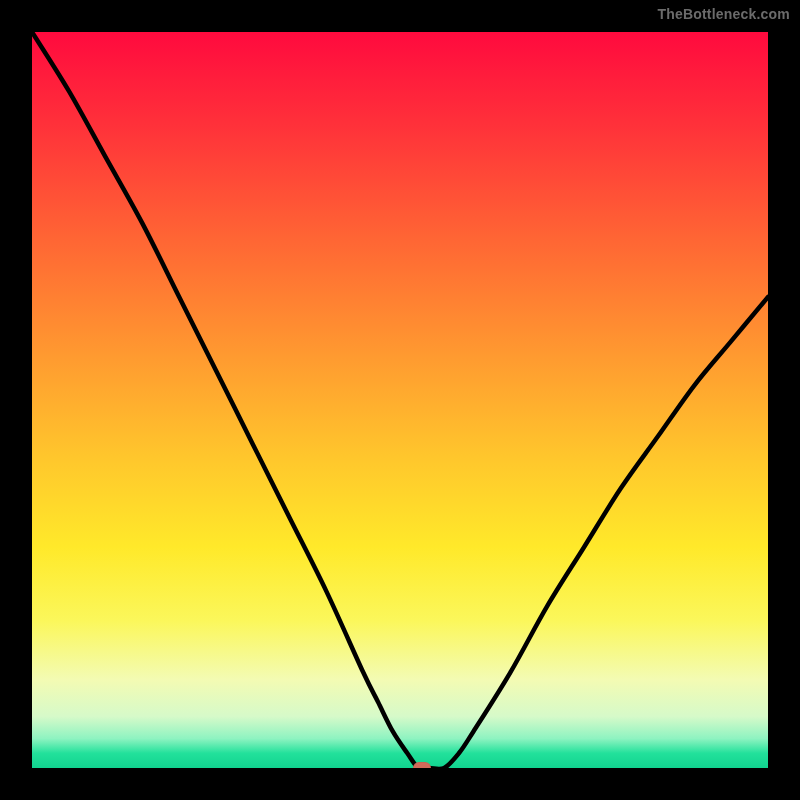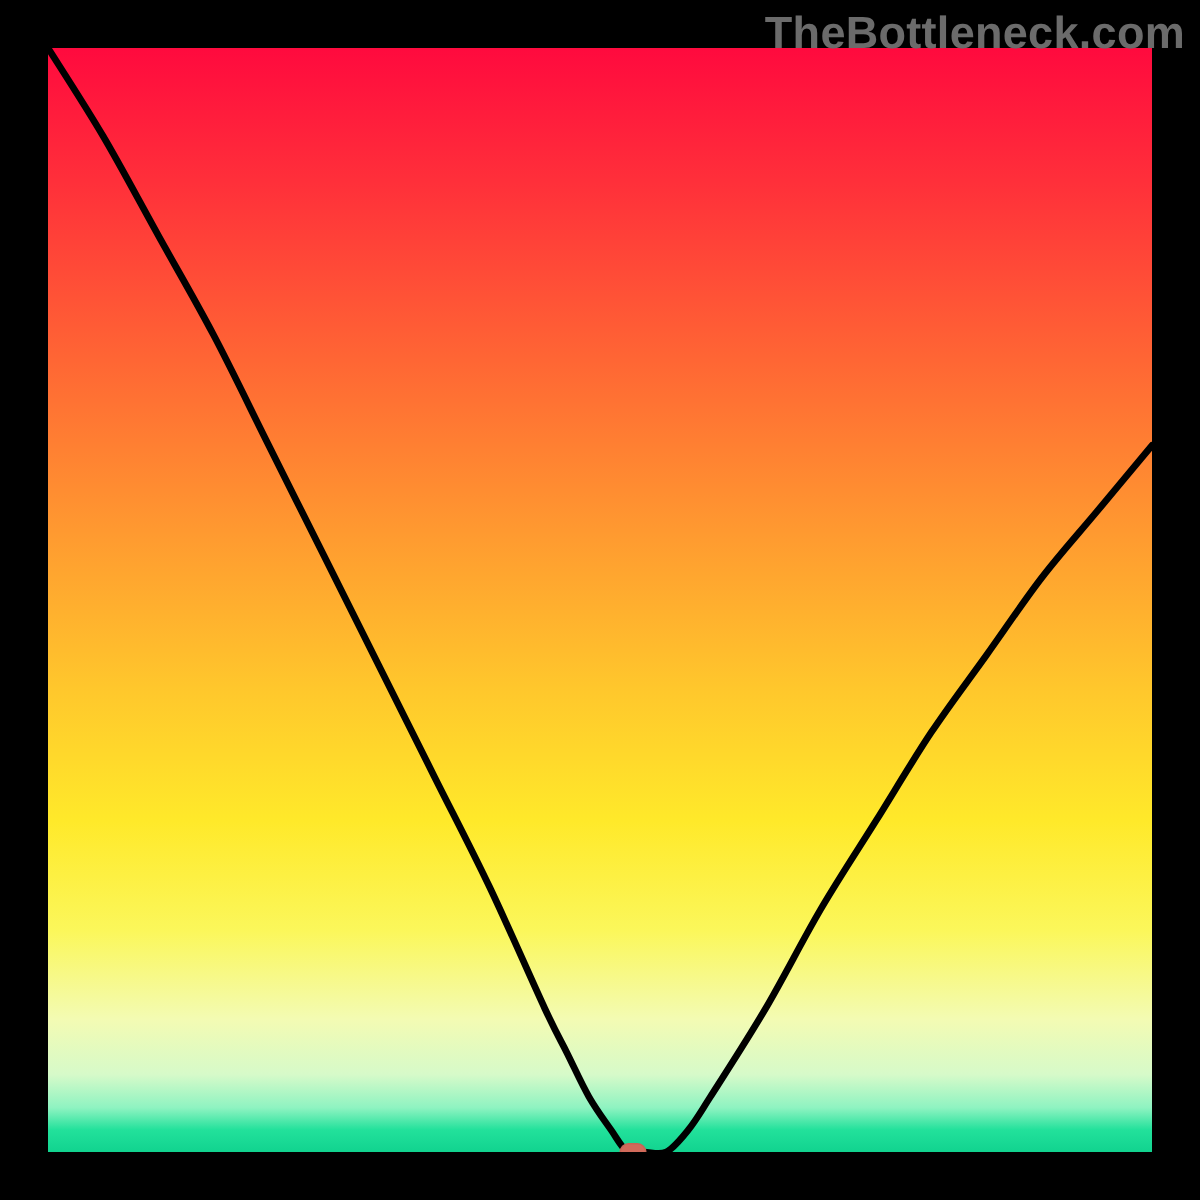--- a/index.html
+++ b/index.html
@@ -66,21 +66,21 @@
     height: 12px;
     border-radius: 6px;
     background: #d16a5a;
     box-shadow: inset 0 0 0 1px rgba(0,0,0,0.05);
   }
   .attribution {
     position: absolute;
     top: 6px;
     right: 10px;
     font-family: Arial, Helvetica, sans-serif;
-    font-size: 30px;
+    font-size: 14px;
     font-weight: 600;
     color: #6b6b6b;
     letter-spacing: 0.2px;
     user-select: none;
   }
 </style>
 </head>
 <body>
 
 <div class="frame">

